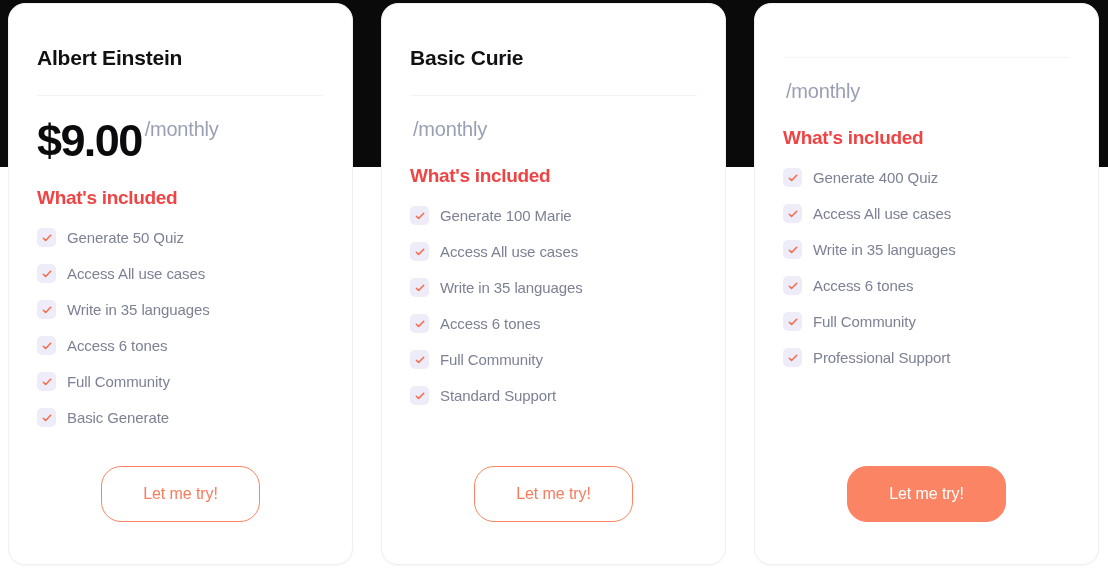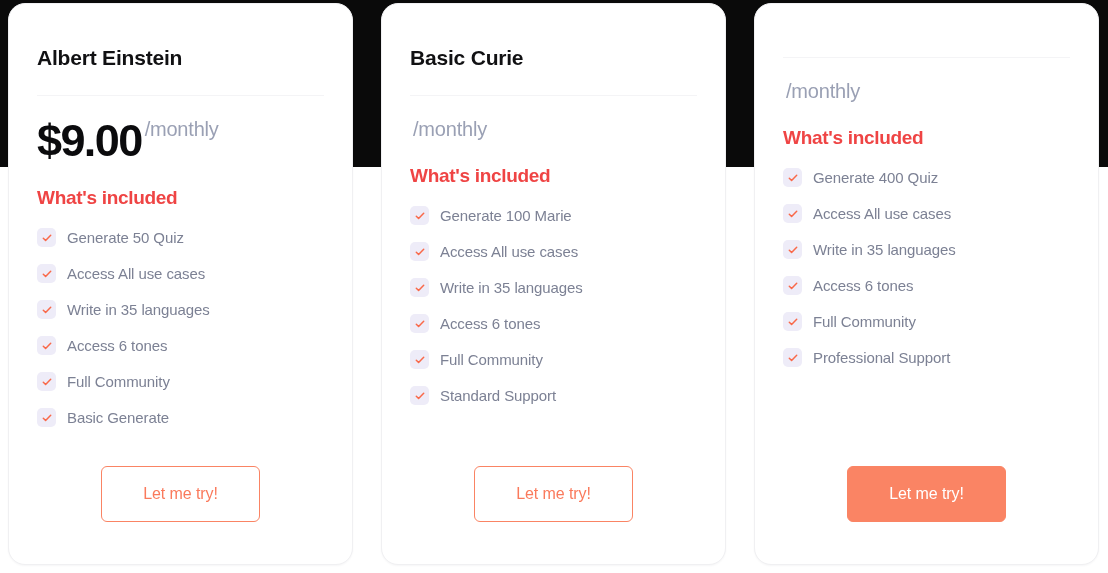--- a/index.html
+++ b/index.html
@@ -140,21 +140,21 @@
   .cta-wrap {
     margin-top: auto;
     display: flex;
     justify-content: center;
     padding-bottom: 42px;
   }
 
   .cta-button {
     min-width: 159px;
     height: 56px;
-    border-radius: 6px;
+    border-radius: 20px;
     font-size: 16px;
     font-family: "Liberation Sans", sans-serif;
     letter-spacing: -0.1px;
     cursor: pointer;
     display: flex;
     align-items: center;
     justify-content: center;
     padding: 0 22px;
   }
 

